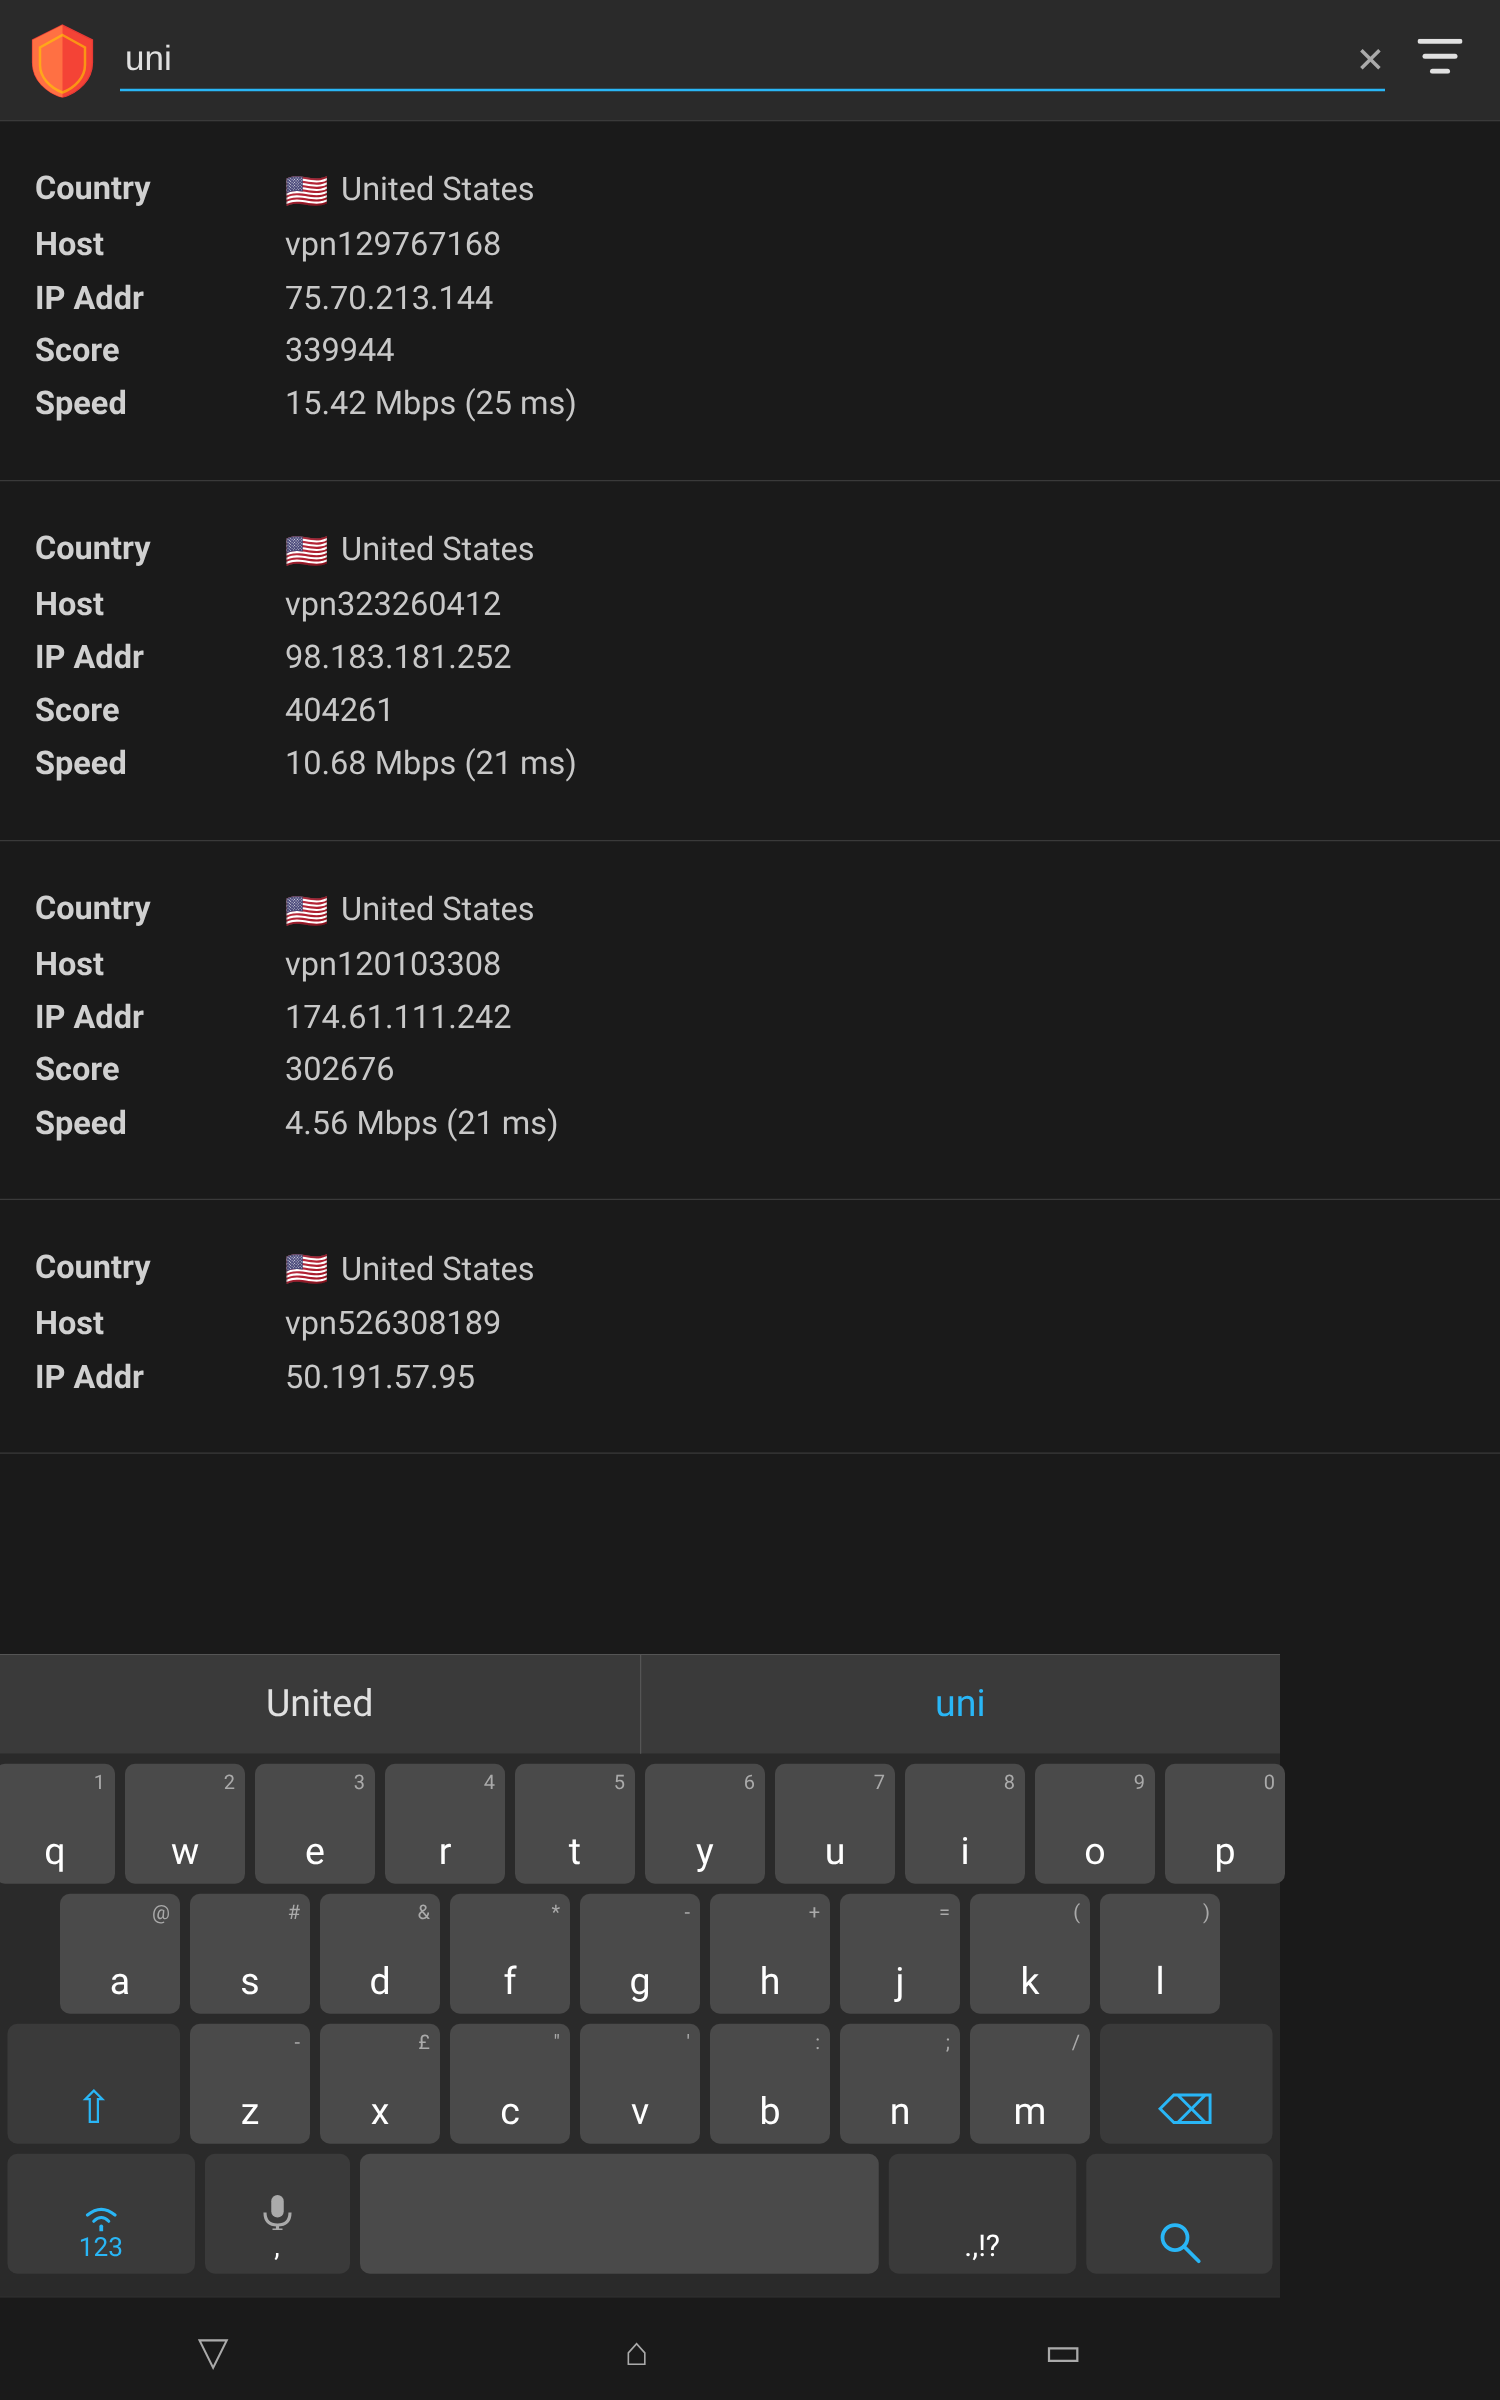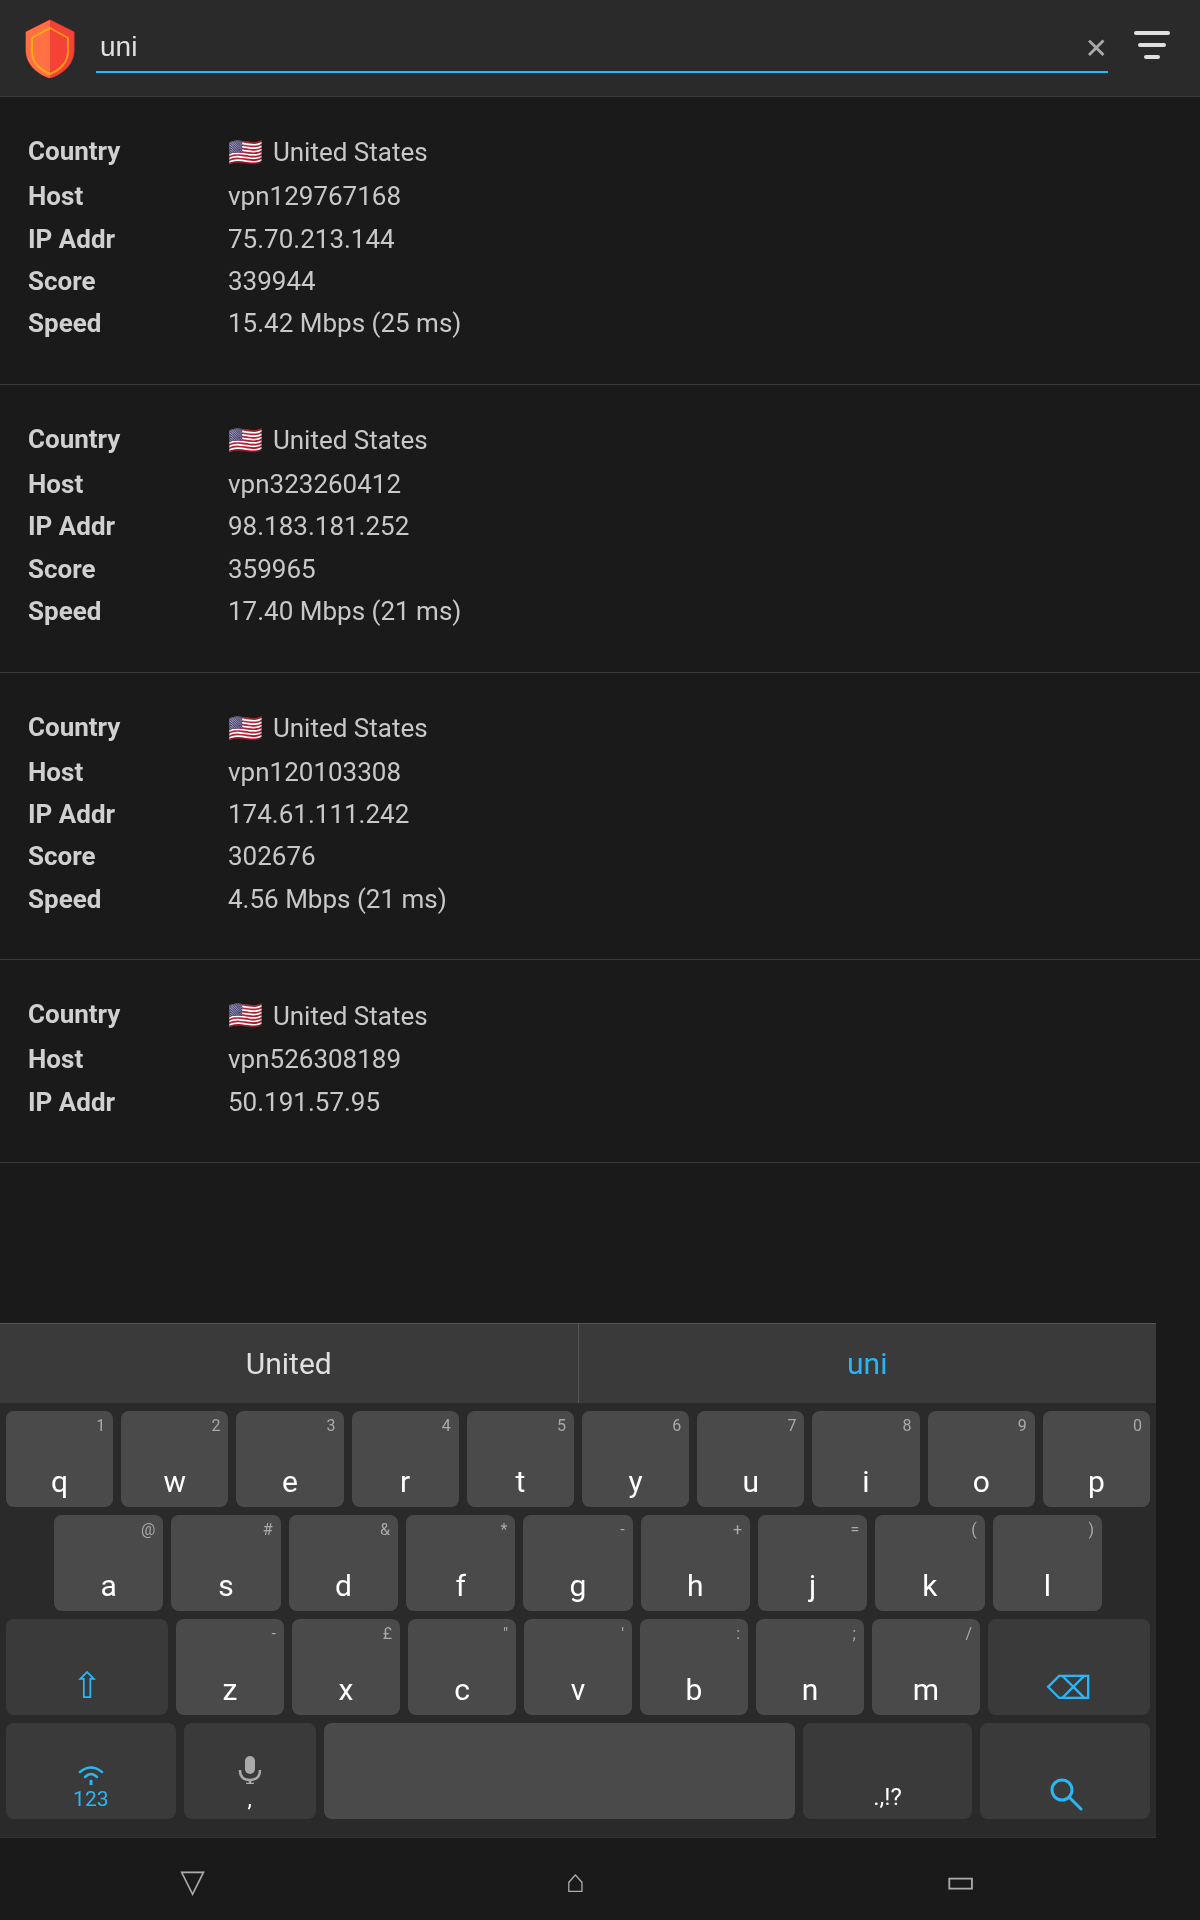--- a/index.html
+++ b/index.html
@@ -88,21 +88,21 @@
     }
     .flag {
       font-size: 28px;
     }
 
     
     .keyboard-wrapper {
       position: fixed;
       bottom: 0;
       left: 0;
-      width: 1156px;
+      width: 1024px;
       background: #2a2a2a;
     }
 
     
     .autocomplete-bar {
       display: flex;
       background: #3a3a3a;
       border-top: 1px solid #555;
     }
     .autocomplete-item {
@@ -249,25 +249,25 @@
   <div class="vpn-row">
     <span class="vpn-label">Host</span>
     <span class="vpn-value">vpn323260412</span>
   </div>
   <div class="vpn-row">
     <span class="vpn-label">IP Addr</span>
     <span class="vpn-value">98.183.181.252</span>
   </div>
       <div class="vpn-row">
       <span class="vpn-label">Score</span>
-      <span class="vpn-value">359965</span>
+      <span class="vpn-value">404261</span>
     </div>
       <div class="vpn-row">
       <span class="vpn-label">Speed</span>
-      <span class="vpn-value">17.40 Mbps (21 ms)</span>
+      <span class="vpn-value">10.68 Mbps (21 ms)</span>
     </div>
     </div>
     <div class="vpn-item">
       <div class="vpn-row">
     <span class="vpn-label">Country</span>
     <span class="vpn-value"><span class="flag">🇺🇸</span>United States</span>
   </div>
   <div class="vpn-row">
     <span class="vpn-label">Host</span>
     <span class="vpn-value">vpn120103308</span>

